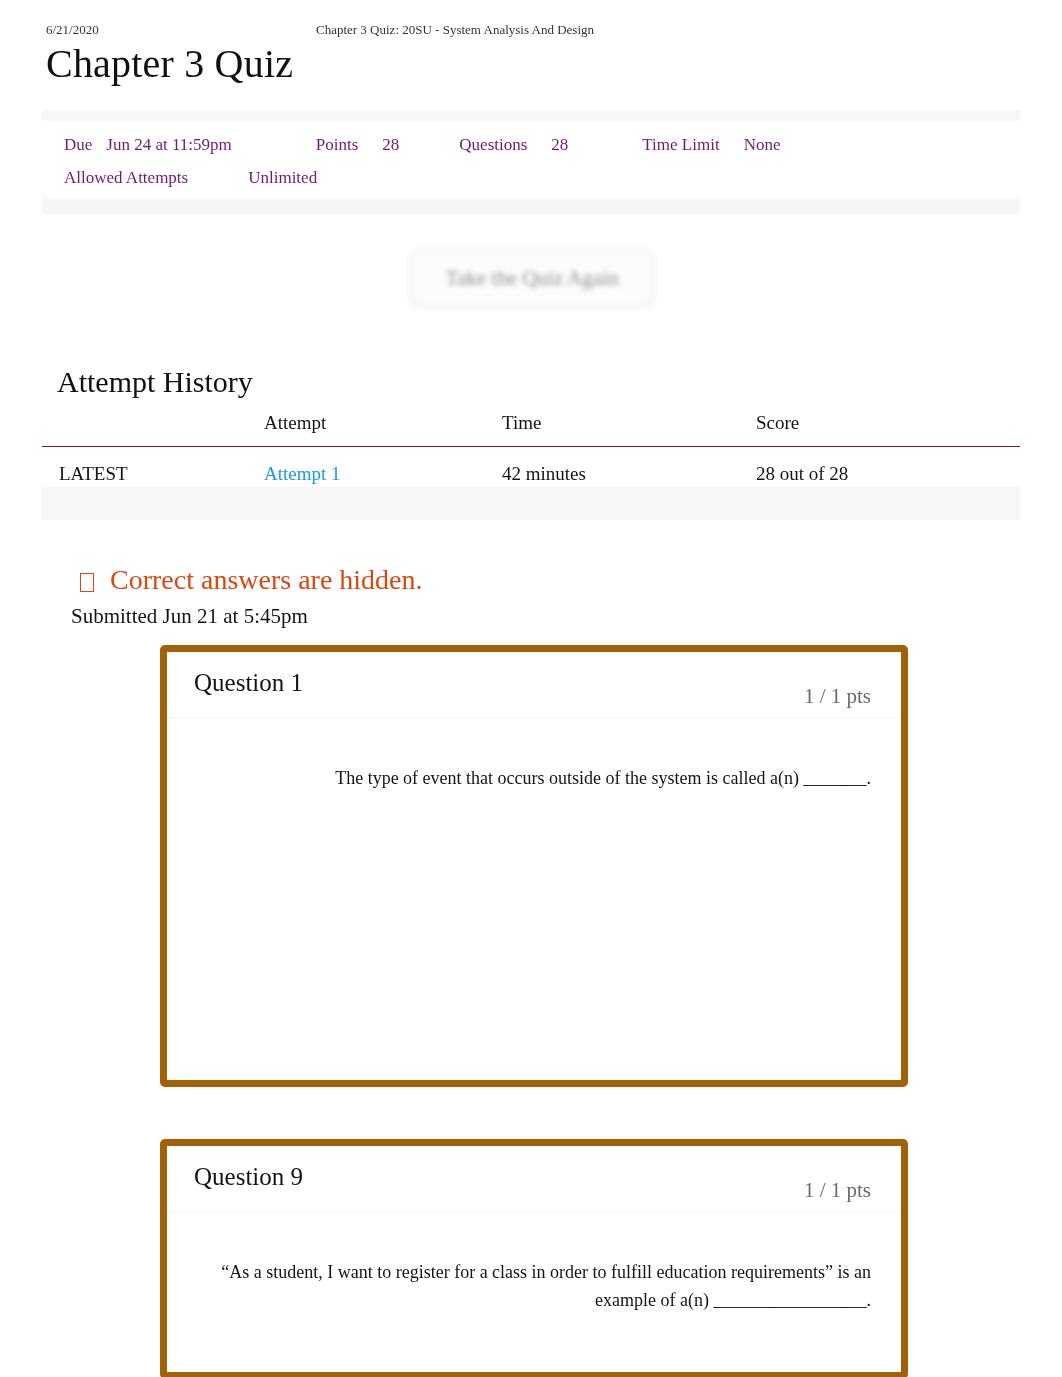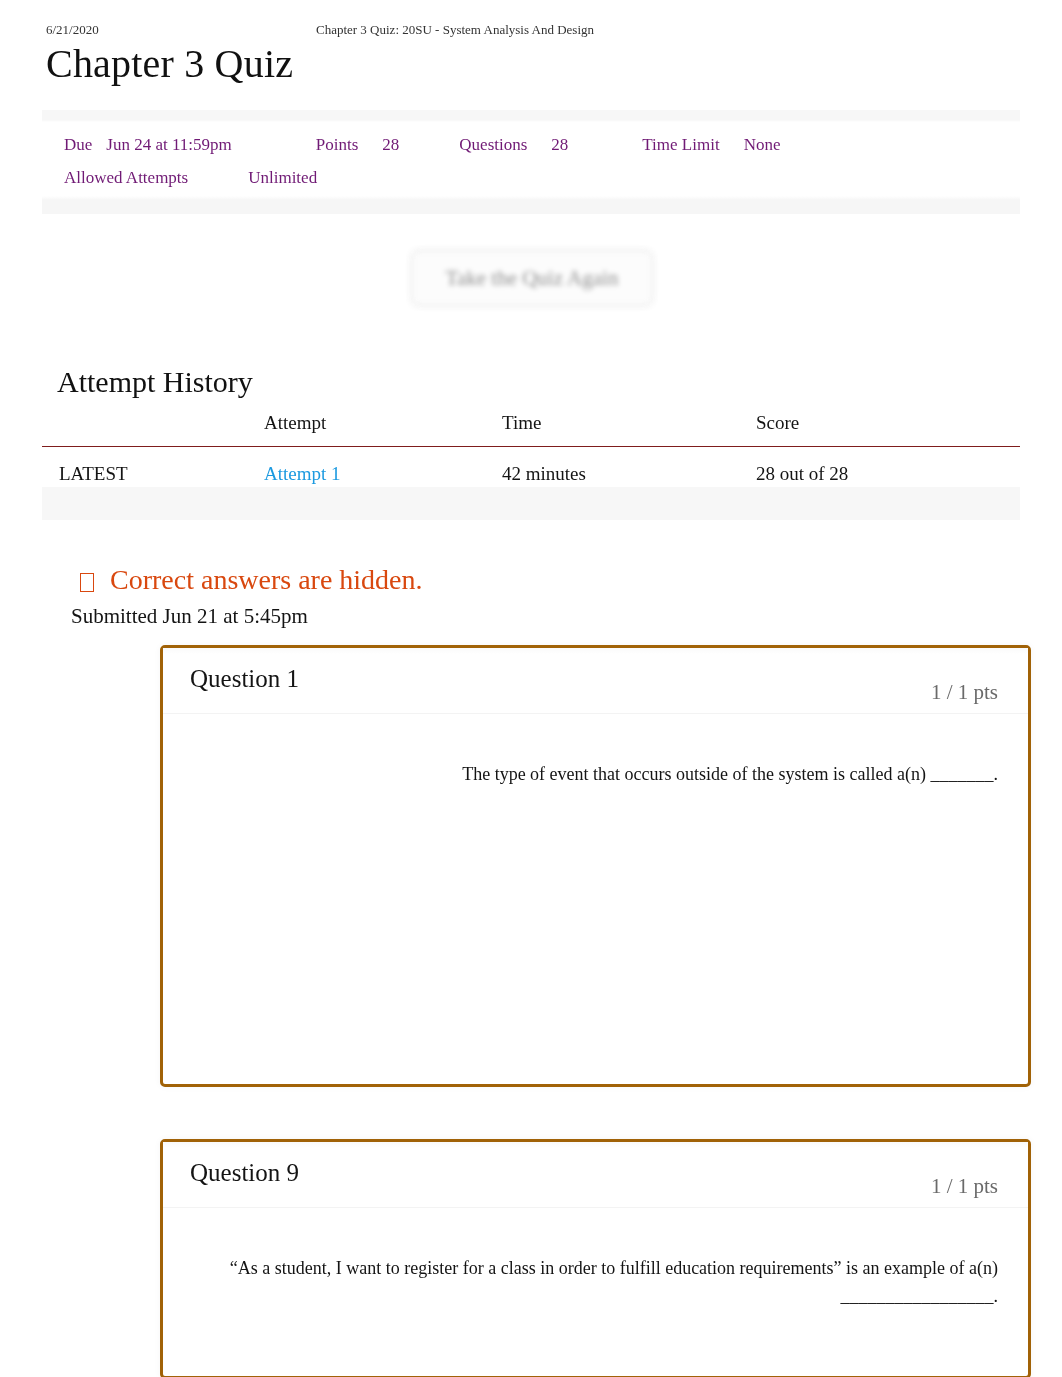--- a/index.html
+++ b/index.html
@@ -188,22 +188,22 @@
     top: 604px;
     font-size: 21px;
     color: #141414;
     white-space: nowrap;
   }
 
   
   .question-card {
     position: absolute;
     left: 160px;
-    width: 871px;
-    border: 3px solid #a16207;
+    width: 748px;
+    border: 7px solid #a16207;
     border-radius: 5px;
     background: #ffffff;
     box-shadow: 0 0 7px rgba(0,0,0,0.045);
   }
   #q1 { top: 645px; height: 442px; }
   #q2 { top: 1139px; height: 240px; }
 
   .q-header {
     position: relative;
     height: 66px;

